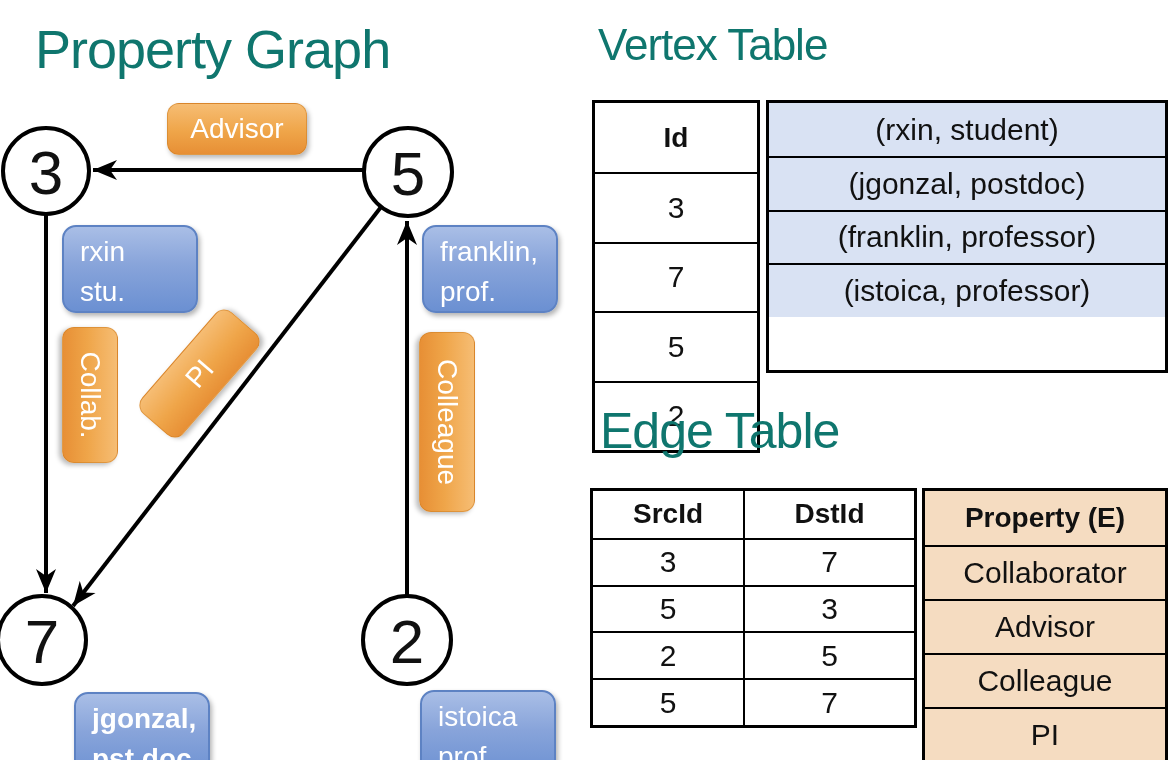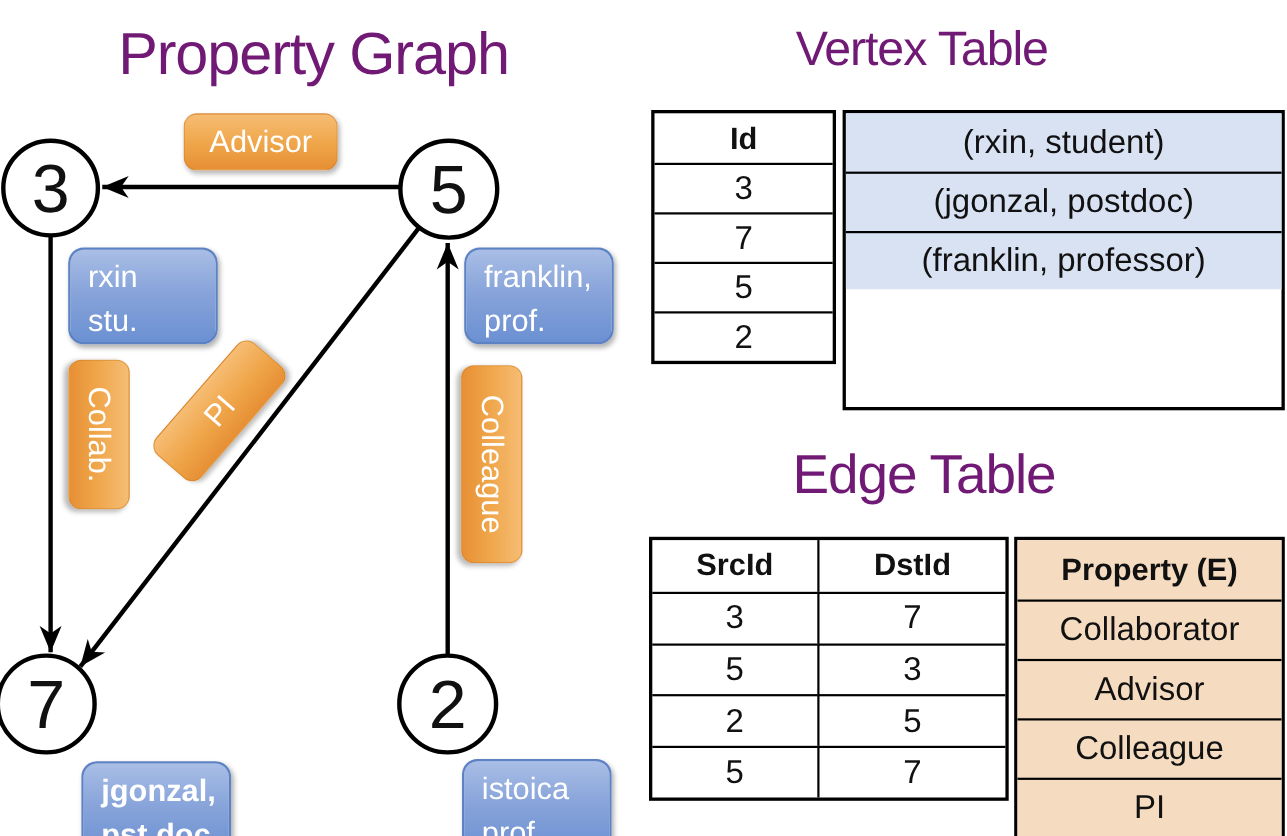--- a/index.html
+++ b/index.html
@@ -4,22 +4,22 @@
 <style>
   * { margin:0; padding:0; box-sizing:border-box; }
   html,body { background:#ffffff; }
   #slide {
     position:relative; width:1170px; height:760px; overflow:hidden;
     background:#ffffff; font-family:"Liberation Sans", sans-serif; color:#000;
   }
 
   
   .big-title {
-    position:absolute; text-align:center; font-size:54px; font-weight:400;
-    letter-spacing:-1px; color:#701a75;
+    position:absolute; text-align:left; font-size:54px; font-weight:400;
+    letter-spacing:-1px; color:#0f766e;
   }
 
   
   #graph-svg { position:absolute; left:0; top:0; width:585px; height:760px; }
   .node-num {
     position:absolute; transform:translate(-50%,-50%);
     font-size:62px; font-weight:400; color:#111; line-height:1;
   }
 
   .olabel {
@@ -104,32 +104,33 @@
     <div>jgonzal,</div>
     <div>pst.doc.</div>
   </div>
   <div class="vbox" style="left:420px; top:650px;">
     <div>istoica</div>
     <div>prof.</div>
   </div>
 
   <div class="big-title" style="left:598px; top:20px; width:480px; font-size:44px;">Vertex Table</div>
 
-  <div class="tgrid one-col" style="left:592px; top:100px; width:168px; height:231px;">
+  <div class="tgrid one-col" style="left:592px; top:100px; width:168px; height:353px;">
     <div class="cell hdr">Id</div>
     <div class="cell">3</div>
     <div class="cell">7</div>
     <div class="cell">5</div>
     <div class="cell">2</div>
   </div>
 
   <div class="tgrid one-col" style="left:766px; top:100px; width:402px; height:273px;">
     <div class="cell blue-fill">(rxin, student)</div>
     <div class="cell blue-fill">(jgonzal, postdoc)</div>
     <div class="cell blue-fill">(franklin, professor)</div>
+    <div class="cell blue-fill">(istoica, professor)</div>
   </div>
 
   <div class="big-title" style="left:600px; top:402px; width:480px; font-size:50px;">Edge Table</div>
 
   <div class="tgrid two-col" style="left:590px; top:488px; width:327px; height:240px;">
     <div class="cell hdr">SrcId</div>
     <div class="cell hdr">DstId</div>
     <div class="cell">3</div>
     <div class="cell">7</div>
     <div class="cell">5</div>

